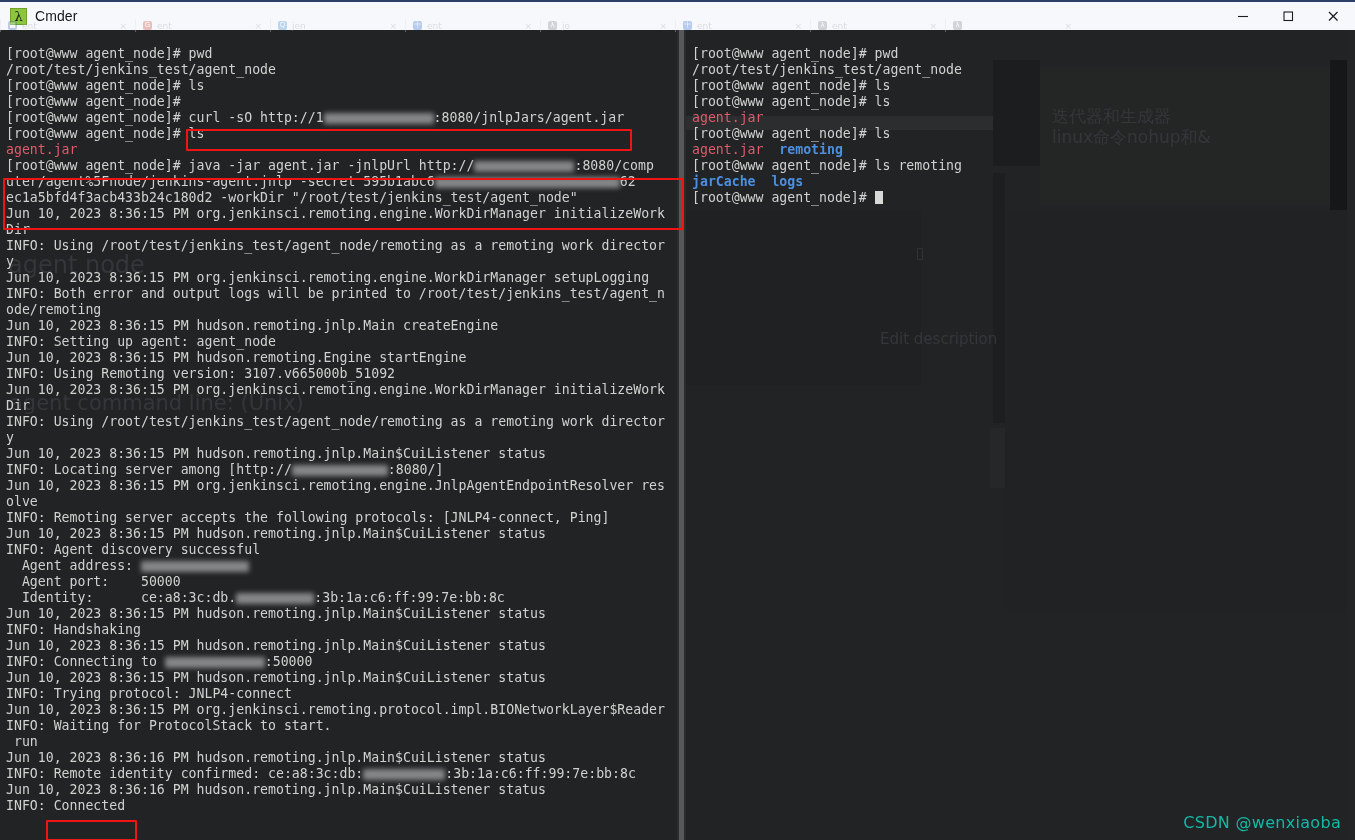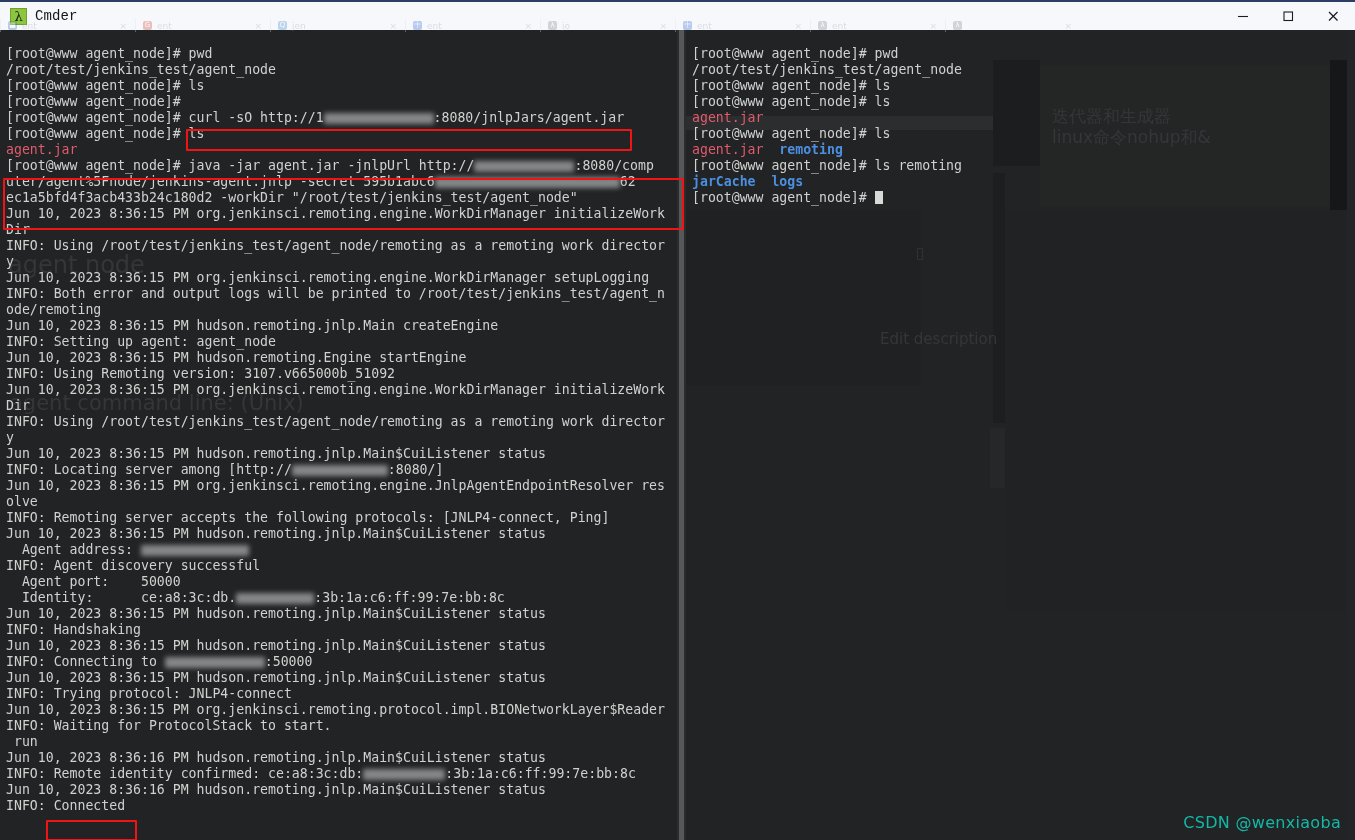--- a/index.html
+++ b/index.html
@@ -33,21 +33,21 @@
     margin-left: 10px; margin-right: 8px;
     background: #8cc63e;
     border: 1px solid #6fa22c;
     color: #1c1c1c;
     font-family: "DejaVu Serif", serif;
     font-size: 13px; line-height: 15px;
     text-align: center;
     flex: none;
   }
   #app-title {
-    font-family: Liberation Mono, monospace;
+    font-family: Liberation Sans, sans-serif;
     font-size: 14px; color: #14161a;
     letter-spacing: .1px;
   }
   #winbtns {
     margin-left: auto; display: flex; height: 30px;
   }
   .winbtn {
     width: 45px; height: 30px;
     display: flex; align-items: center; justify-content: center;
     color: #1a1c22;
@@ -295,22 +295,22 @@
           <div class="ln"><span>Jun 10, 2023 8:36:15 PM org.jenkinsci.remoting.engine.WorkDirManager initializeWork</span></div>
           <div class="ln"><span>Dir</span></div>
           <div class="ln"><span>INFO: Using /root/test/jenkins_test/agent_node/remoting as a remoting work director</span></div>
           <div class="ln"><span>y</span></div>
           <div class="ln"><span>Jun 10, 2023 8:36:15 PM hudson.remoting.jnlp.Main$CuiListener status</span></div>
           <div class="ln"><span>INFO: Locating server among [http://</span><span class="blur" style="width: 96px; height: 11px;"></span><span>:8080/]</span></div>
           <div class="ln"><span>Jun 10, 2023 8:36:15 PM org.jenkinsci.remoting.engine.JnlpAgentEndpointResolver res</span></div>
           <div class="ln"><span>olve</span></div>
           <div class="ln"><span>INFO: Remoting server accepts the following protocols: [JNLP4-connect, Ping]</span></div>
           <div class="ln"><span>Jun 10, 2023 8:36:15 PM hudson.remoting.jnlp.Main$CuiListener status</span></div>
+          <div class="ln"><span>INFO: Agent discovery successful</span></div>
           <div class="ln"><span>  Agent address: </span><span class="blur" style="width: 108px; height: 11px;"></span></div>
-          <div class="ln"><span>INFO: Agent discovery successful</span></div>
           <div class="ln"><span>  Agent port:    50000</span></div>
           <div class="ln"><span>  Identity:      ce:a8:3c:db.</span><span class="blur" style="width: 78px; height: 11px;"></span><span>:3b:1a:c6:ff:99:7e:bb:8c</span></div>
           <div class="ln"><span>Jun 10, 2023 8:36:15 PM hudson.remoting.jnlp.Main$CuiListener status</span></div>
           <div class="ln"><span>INFO: Handshaking</span></div>
           <div class="ln"><span>Jun 10, 2023 8:36:15 PM hudson.remoting.jnlp.Main$CuiListener status</span></div>
           <div class="ln"><span>INFO: Connecting to </span><span class="blur" style="width: 100px; height: 11px;"></span><span>:50000</span></div>
           <div class="ln"><span>Jun 10, 2023 8:36:15 PM hudson.remoting.jnlp.Main$CuiListener status</span></div>
           <div class="ln"><span>INFO: Trying protocol: JNLP4-connect</span></div>
           <div class="ln"><span>Jun 10, 2023 8:36:15 PM org.jenkinsci.remoting.protocol.impl.BIONetworkLayer$Reader</span></div>
           <div class="ln"><span>INFO: Waiting for ProtocolStack to start.</span></div>

